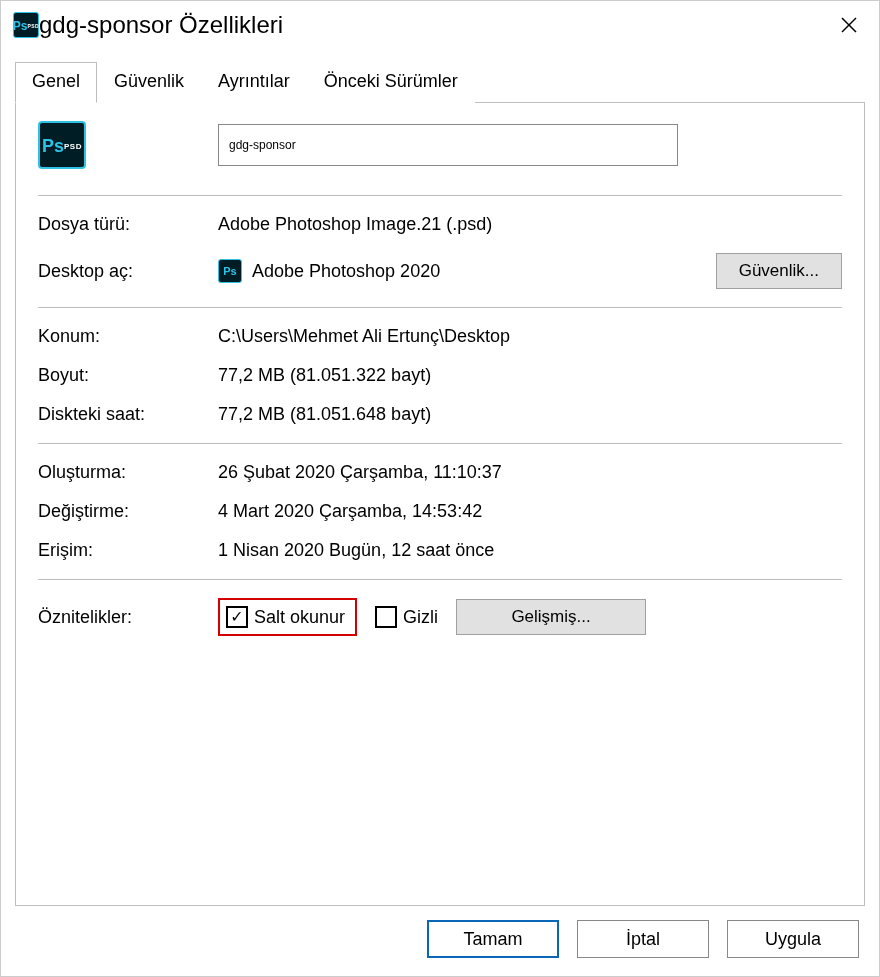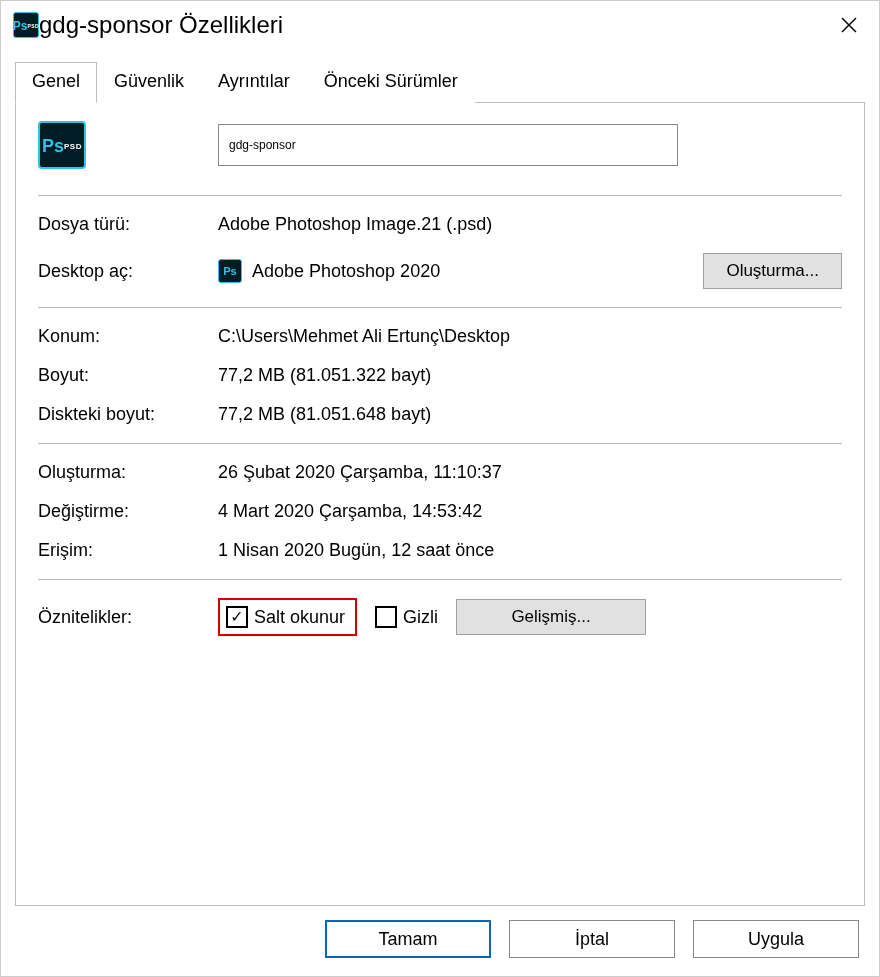--- a/index.html
+++ b/index.html
@@ -153,21 +153,21 @@
     font-size: 16px;
     line-height: 1;
   }
   .footer {
     display: flex;
     justify-content: flex-end;
     gap: 18px;
     padding: 14px 20px 18px 20px;
   }
   .footer .fbtn {
-    width: 166px;
+    width: 132px;
     height: 38px;
     font-size: 18px;
     font-family: inherit;
     background: #fff;
     border: 1px solid #888;
     cursor: pointer;
   }
   .footer .fbtn.default {
     border: 2px solid #0a66b7;
   }
@@ -221,38 +221,38 @@
         <div class="valcol">Adobe Photoshop Image.21 (.psd)</div>
       </div>
 
       <div class="row">
         <div class="labelcol">Desktop aç:</div>
         <div class="valcol">
           <span class="ps-icon tiny">
               <span class="ps">Ps</span>
             </span>
           <span style="flex:1;">Adobe Photoshop 2020</span>
-          <button class="btn">Oluşturma...</button>
+          <button class="btn">Güvenlik...</button>
         </div>
       </div>
 
       <hr class="sep">
 
       <div class="row">
         <div class="labelcol">Konum:</div>
         <div class="valcol">C:\Users\Mehmet Ali Ertunç\Desktop</div>
       </div>
 
       <div class="row">
         <div class="labelcol">Boyut:</div>
         <div class="valcol">77,2 MB (81.051.322 bayt)</div>
       </div>
 
       <div class="row">
-        <div class="labelcol">Diskteki boyut:</div>
+        <div class="labelcol">Diskteki saat:</div>
         <div class="valcol">77,2 MB (81.051.648 bayt)</div>
       </div>
 
       <hr class="sep">
 
       <div class="row">
         <div class="labelcol">Oluşturma:</div>
         <div class="valcol">26 Şubat 2020 Çarşamba, 11:10:37</div>
       </div>
 

